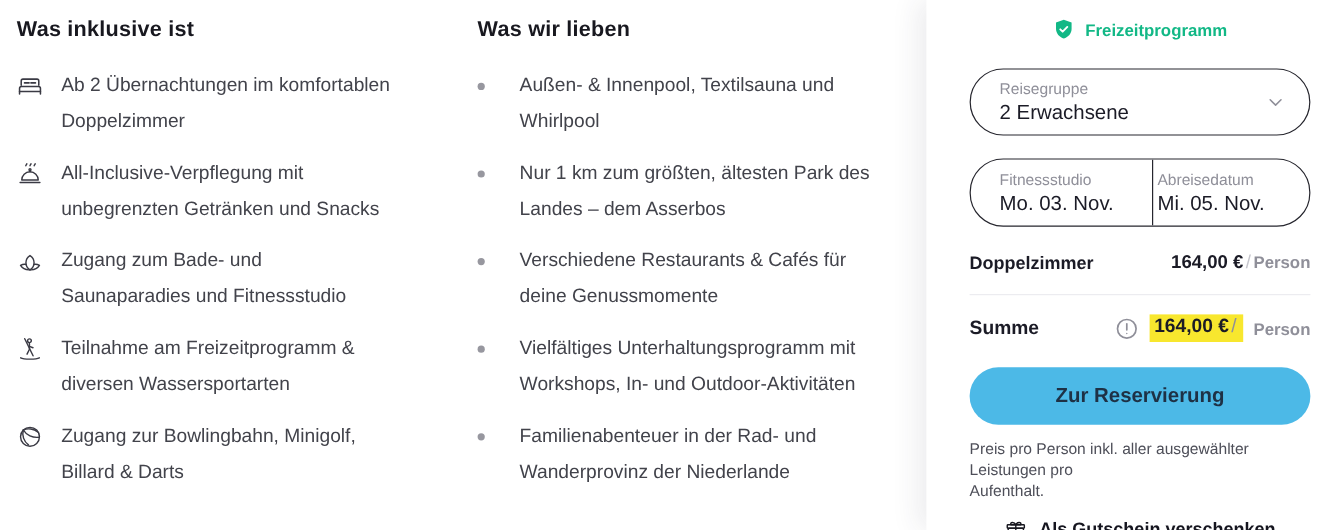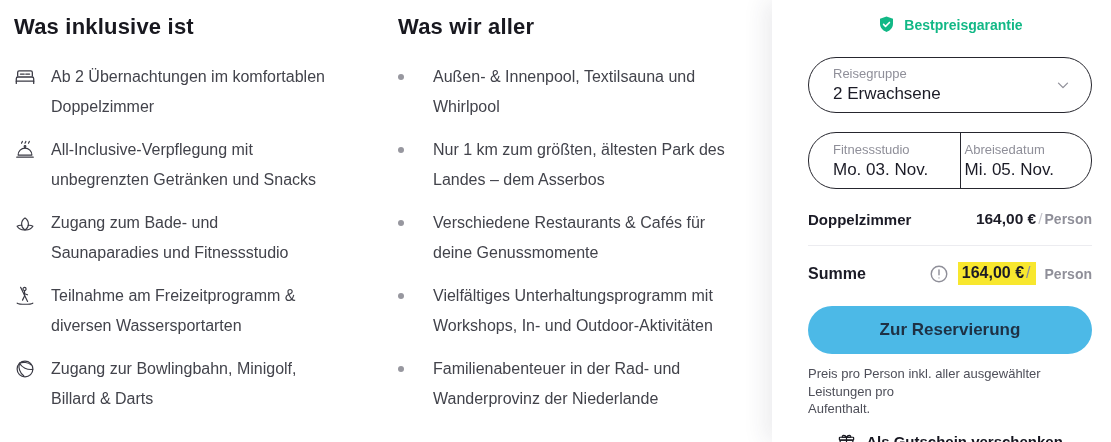--- a/index.html
+++ b/index.html
@@ -4,21 +4,21 @@
 <style>
   * { box-sizing: border-box; }
   html,body { margin:0; padding:0; background:#fff; }
   body { font-family:"Liberation Sans", sans-serif; color:#1c1c28; }
   .page { position:relative; width:1111px; height:442px; background:#fff; overflow:hidden; }
 
   
   .col { position:absolute; top:14px; }
   .col-left  { left:14px;  width:345px; }
   .col-mid   { left:398px; width:350px; }
-  .section-title { margin:0 0 22px 0; font-size:22px; font-weight:700; color:#18181f; letter-spacing:.2px; }
+  .section-title { margin:0 0 22px 0; font-size:18px; font-weight:700; color:#18181f; letter-spacing:.2px; }
 
   .inc-item { display:flex; gap:15px; margin-bottom:13px; }
   .inc-icon { flex:0 0 22px; width:22px; height:22px; color:#3a3a44; margin-top:4px; }
   .inc-icon svg { width:22px; height:22px; display:block; }
   .item-text { font-size:16px; line-height:30px; color:#42434b; white-space:pre-line; }
 
   .love-item { display:flex; gap:29px; margin-bottom:13px; }
   .dot { flex:0 0 6px; width:6px; height:6px; border-radius:50%; background:#97979f; margin-top:12px; }
 
   
@@ -139,21 +139,21 @@
           <path d="M6 5.8C9.8 4 15.6 4.6 19 7.6"></path>
           <path d="M6 5.8c-1.6 4.8.4 10.4 4.6 13.6"></path>
         </svg>
       </span>
       <span class="item-text">Zugang zur Bowlingbahn, Minigolf,
 Billard &amp; Darts</span>
     </div>
   </div>
 
   <div class="col col-mid">
-    <h2 class="section-title">Was wir aller</h2>
+    <h2 class="section-title">Was wir lieben</h2>
 
     <div class="love-item">
       <span class="dot"></span>
       <span class="item-text">Außen- &amp; Innenpool, Textilsauna und
 Whirlpool</span>
     </div>
     <div class="love-item">
       <span class="dot"></span>
       <span class="item-text">Nur 1 km zum größten, ältesten Park des
 Landes – dem Asserbos</span>
@@ -177,21 +177,21 @@
 
   <div class="card">
 
     <div class="badge" style="color:#12b886">
       <span>
         <svg viewBox="0 0 24 24">
           <path fill="#12b886" d="M12 1.8l8.2 3v6.4c0 5.1-3.5 8.7-8.2 10.3C7.3 19.9 3.8 16.3 3.8 11.2V4.8z"></path>
           <path d="M8.3 11.9l2.5 2.5 4.9-5" fill="none" stroke="#fff" stroke-width="2" stroke-linecap="round" stroke-linejoin="round"></path>
         </svg>
       </span>
-      <span>Bestpreisgarantie</span>
+      <span>Freizeitprogramm</span>
     </div>
 
     <div class="field">
       <span class="field-label">Reisegruppe</span>
       <span class="field-value">2 Erwachsene</span>
       <span class="chevron">
         <svg viewBox="0 0 24 24" fill="none" stroke="currentColor" stroke-width="1.7" stroke-linecap="round" stroke-linejoin="round">
             <path d="M6 9.5l6 6 6-6"></path>
           </svg>
       </span>

